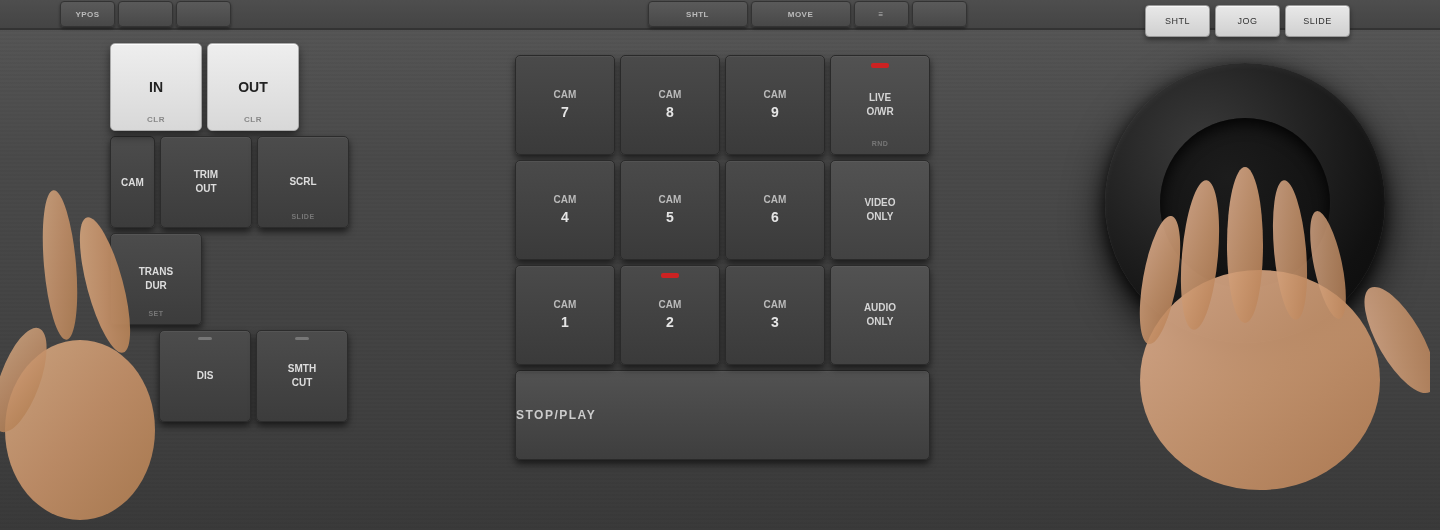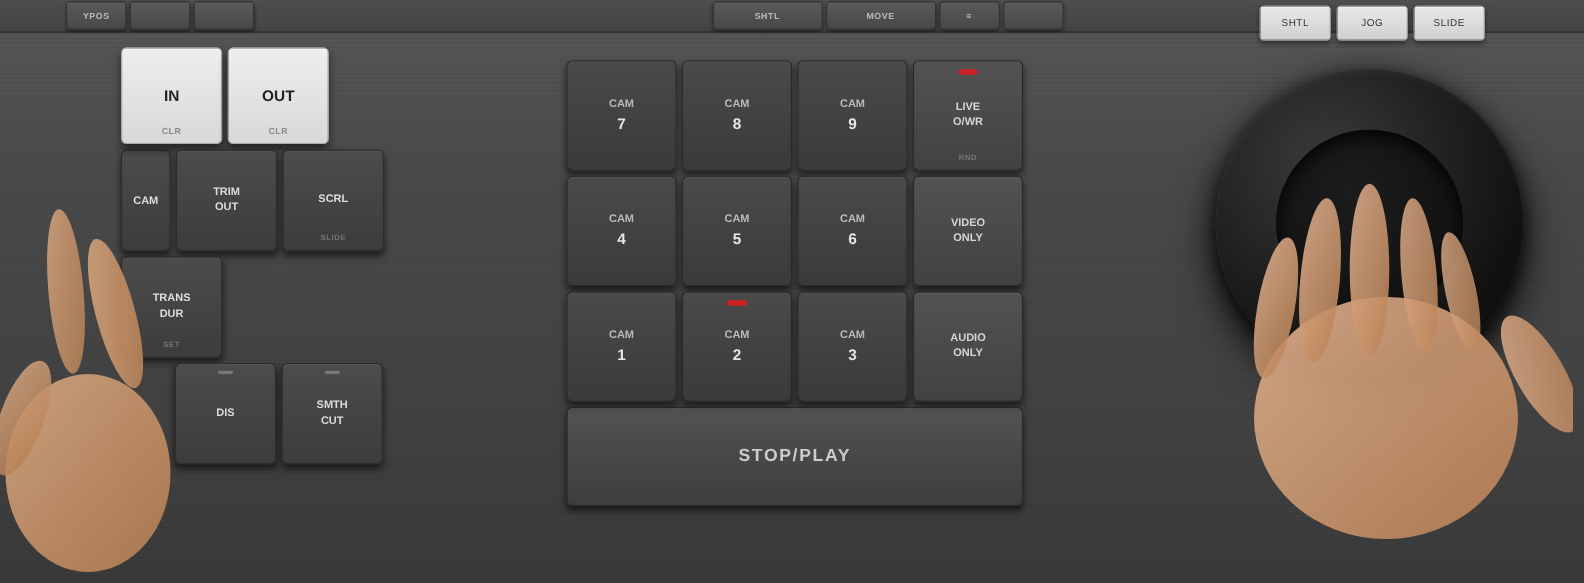--- a/index.html
+++ b/index.html
@@ -267,27 +267,26 @@
     .stop-play-row {
       display: flex;
       gap: 5px;
     }
 
     .key-sp {
       background: linear-gradient(180deg, #525252 0%, #3e3e3e 100%);
       border: 1px solid #2a2a2a;
       border-radius: 5px;
       color: #ccc;
-      font-size: 16px;
+      font-size: 12px;
       font-weight: 600;
       height: 90px;
       flex: 1;
       display: flex;
       align-items: center;
-      justify-content: center;
       box-shadow: 0 4px 7px rgba(0,0,0,0.6), inset 0 1px 0 rgba(255,255,255,0.04);
       letter-spacing: 1.5px;
     }
 
     
     .jog-area {
       position: absolute;
       top: 55px;
       right: 55px;
     }

